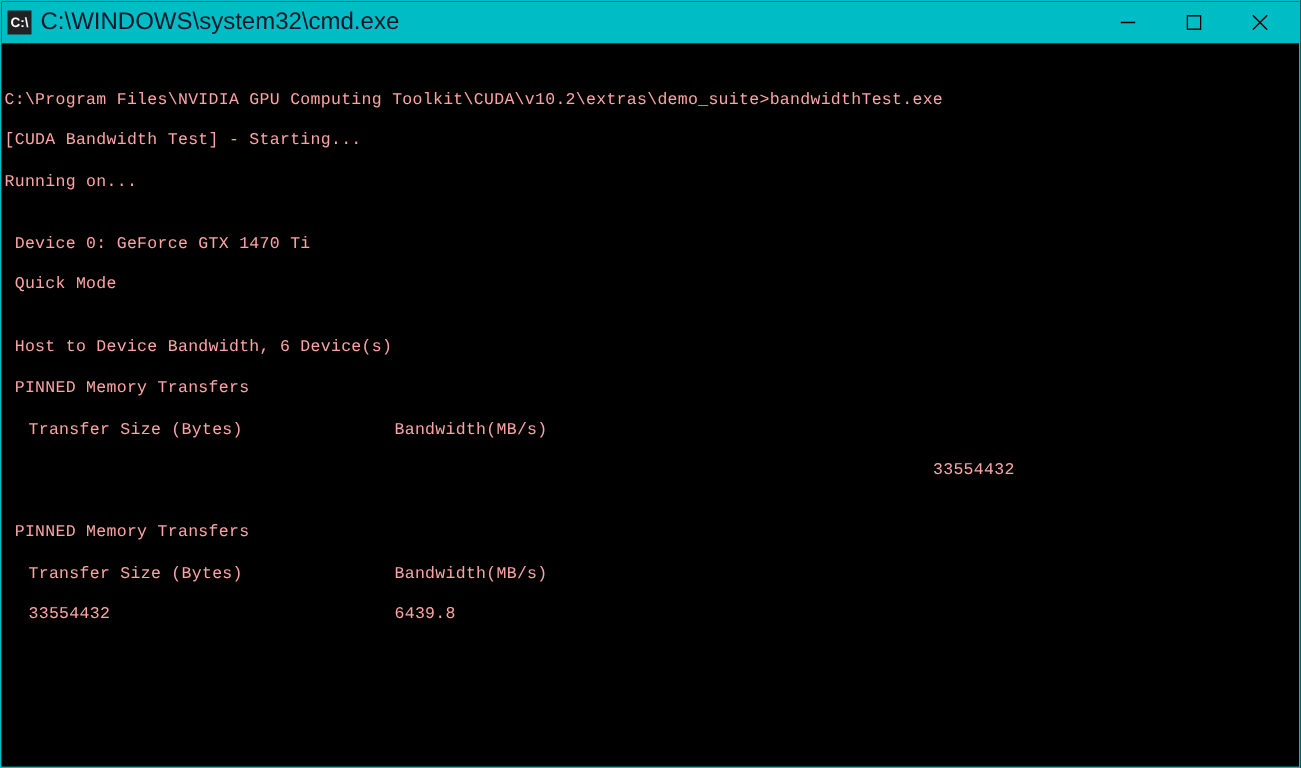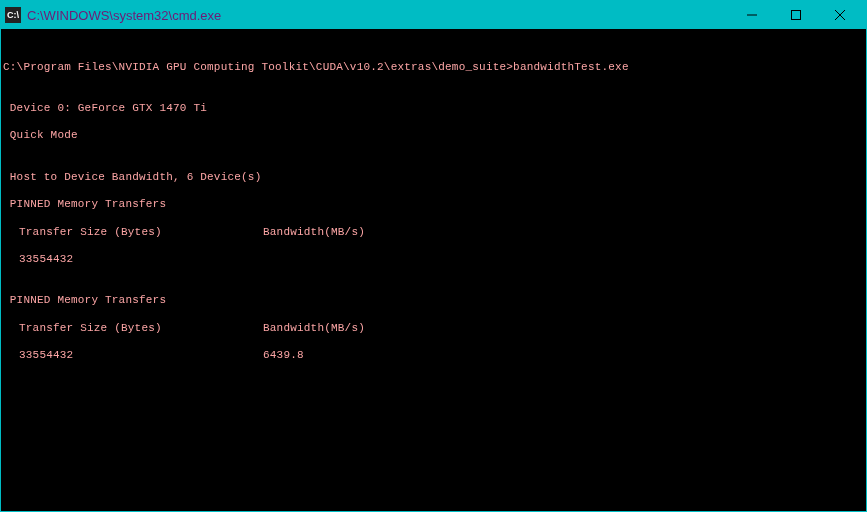--- a/index.html
+++ b/index.html
@@ -31,23 +31,23 @@
       font-size: 9px;
       display: flex;
       align-items: center;
       justify-content: center;
       margin-right: 6px;
       font-family: sans-serif;
       font-weight: bold;
     }
     .titlebar-title {
       flex: 1;
-      color: #701a75;
+      color: #0f172a;
       font-family: 'Segoe UI', sans-serif;
-      font-size: 13px;
+      font-size: 16px;
     }
     .window-controls {
       display: flex;
       height: 100%;
     }
     .window-btn {
       width: 44px;
       height: 100%;
       display: flex;
       align-items: center;
@@ -69,20 +69,21 @@
       height: calc(100% - 28px);
       overflow: hidden;
       font-size: 11px;
       letter-spacing: 0.2px;
     }
     .line {
       display: block;
     }
     .cols {
       display: flex;
+      justify-content: flex-end;
     }
     .col1 {
       width: 260px;
       padding-left: 16px;
     }
     .col2 {
       flex: 1;
     }
   </style>
 </head>
@@ -109,20 +110,22 @@
           <line x1="0" y1="0" x2="10" y2="10" stroke="#000" stroke-width="1"></line>
           <line x1="10" y1="0" x2="0" y2="10" stroke="#000" stroke-width="1"></line>
         </svg>
     </div>
   </div>
 </div>
 
 <div class="terminal">
 <span class="line"></span>
 <span class="line"><span>C:\Program Files\NVIDIA GPU Computing Toolkit\CUDA\v10.2\extras\demo_suite&gt;</span><span>bandwidthTest.exe</span></span>
+<span class="line">[CUDA Bandwidth Test] - Starting...</span>
+<span class="line">Running on...</span>
 <span class="line"></span>
 <span class="line"> Device 0: GeForce GTX 1470 Ti</span>
 <span class="line"> Quick Mode</span>
 <span class="line"></span>
 <span class="line"> Host to Device Bandwidth, 6 Device(s)</span>
 <span class="line"> PINNED Memory Transfers</span>
 <span class="line cols"><span class="col1">Transfer Size (Bytes)</span><span class="col2">Bandwidth(MB/s)</span></span>
 <span class="line cols"><span class="col1">33554432</span></span>
 <span class="line"></span>
 <span class="line"> PINNED Memory Transfers</span>

